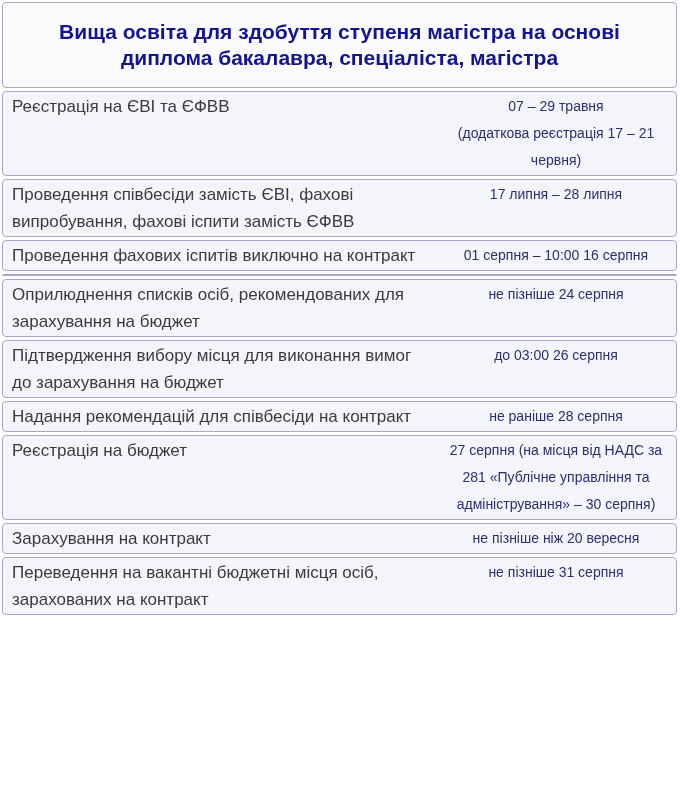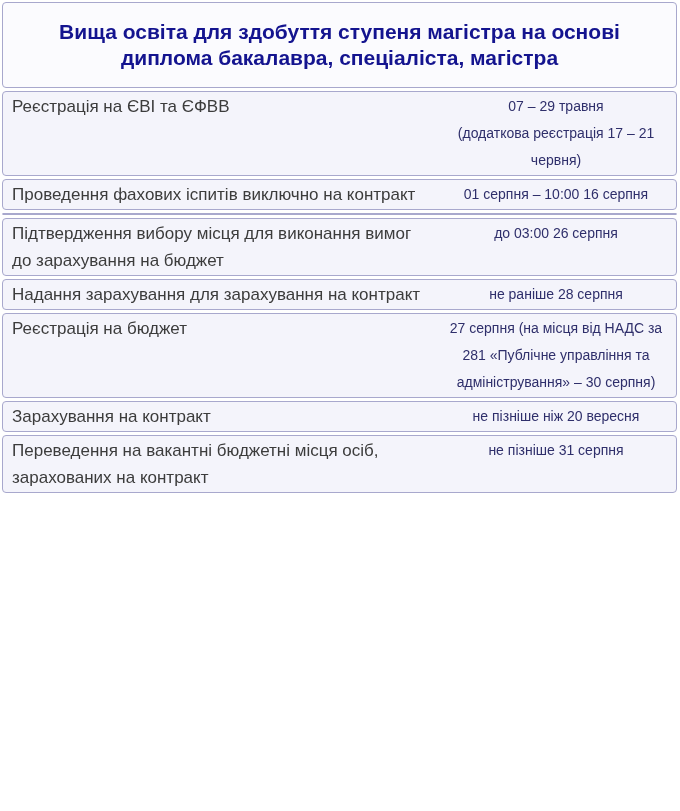--- a/index.html
+++ b/index.html
@@ -63,37 +63,45 @@
 <div class="table-wrap">
   <div class="cell-box table-header">Вища освіта для здобуття ступеня магістра на основі диплома бакалавра, спеціаліста, магістра</div>
   <div id="rows-container">
   <div class="cell-box table-row">
     <div class="event-cell">Реєстрація на ЄВІ та ЄФВВ</div>
     <div class="date-cell">07 – 29 травня
 (додаткова реєстрація 17 – 21 червня)</div>
   </div>
 
 
+  <div class="cell-box table-row">
+    <div class="event-cell">Проведення співбесіди замість ЄВІ, фахові випробування, фахові іспити замість ЄФВВ</div>
+    <div class="date-cell">17 липня – 28 липня</div>
+  </div>
 
   <div class="cell-box table-row">
     <div class="event-cell">Проведення фахових іспитів виключно на контракт</div>
     <div class="date-cell">01 серпня – 10:00 16 серпня</div>
   </div>
 
   <div class="cell-box table-row">
   </div>
 
+  <div class="cell-box table-row">
+    <div class="event-cell">Оприлюднення списків осіб, рекомендованих для зарахування на бюджет</div>
+    <div class="date-cell">не пізніше 24 серпня</div>
+  </div>
 
   <div class="cell-box table-row">
     <div class="event-cell">Підтвердження вибору місця для виконання вимог до зарахування на бюджет</div>
     <div class="date-cell">до 03:00 26 серпня</div>
   </div>
 
   <div class="cell-box table-row">
-    <div class="event-cell">Надання зарахування для зарахування на контракт</div>
+    <div class="event-cell">Надання рекомендацій для співбесіди на контракт</div>
     <div class="date-cell">не раніше 28 серпня</div>
   </div>
 
   <div class="cell-box table-row">
     <div class="event-cell">Реєстрація на бюджет</div>
     <div class="date-cell">27 серпня (на місця від НАДС за 281 «Публічне управління та адміністрування» – 30 серпня)</div>
   </div>
 
   <div class="cell-box table-row">
     <div class="event-cell">Зарахування на контракт</div>

